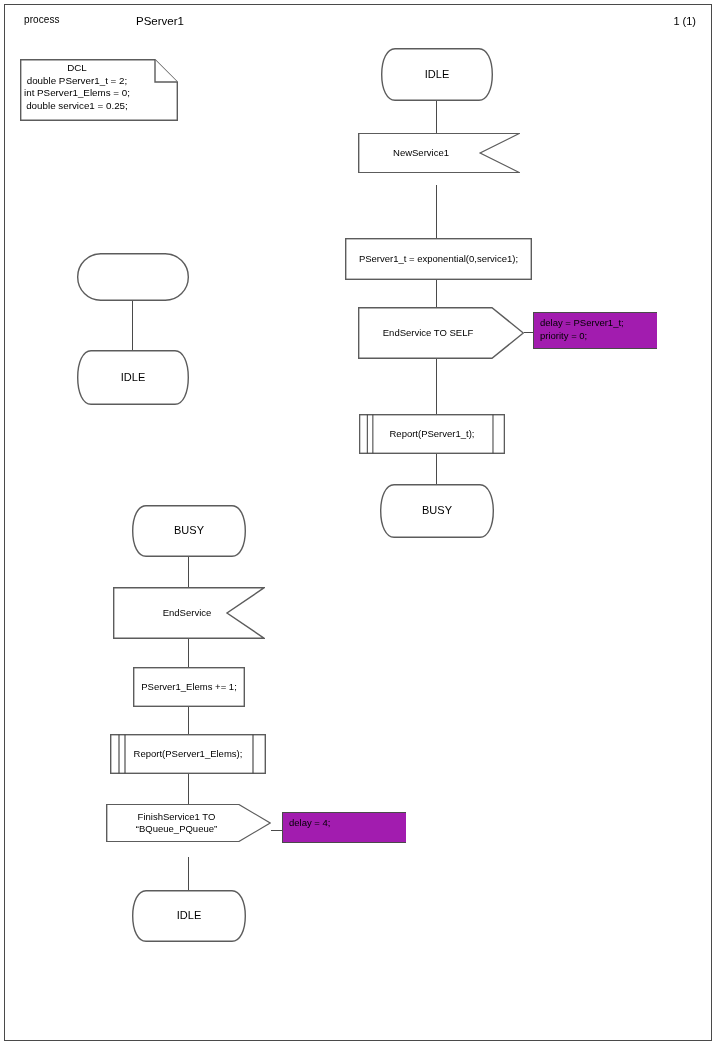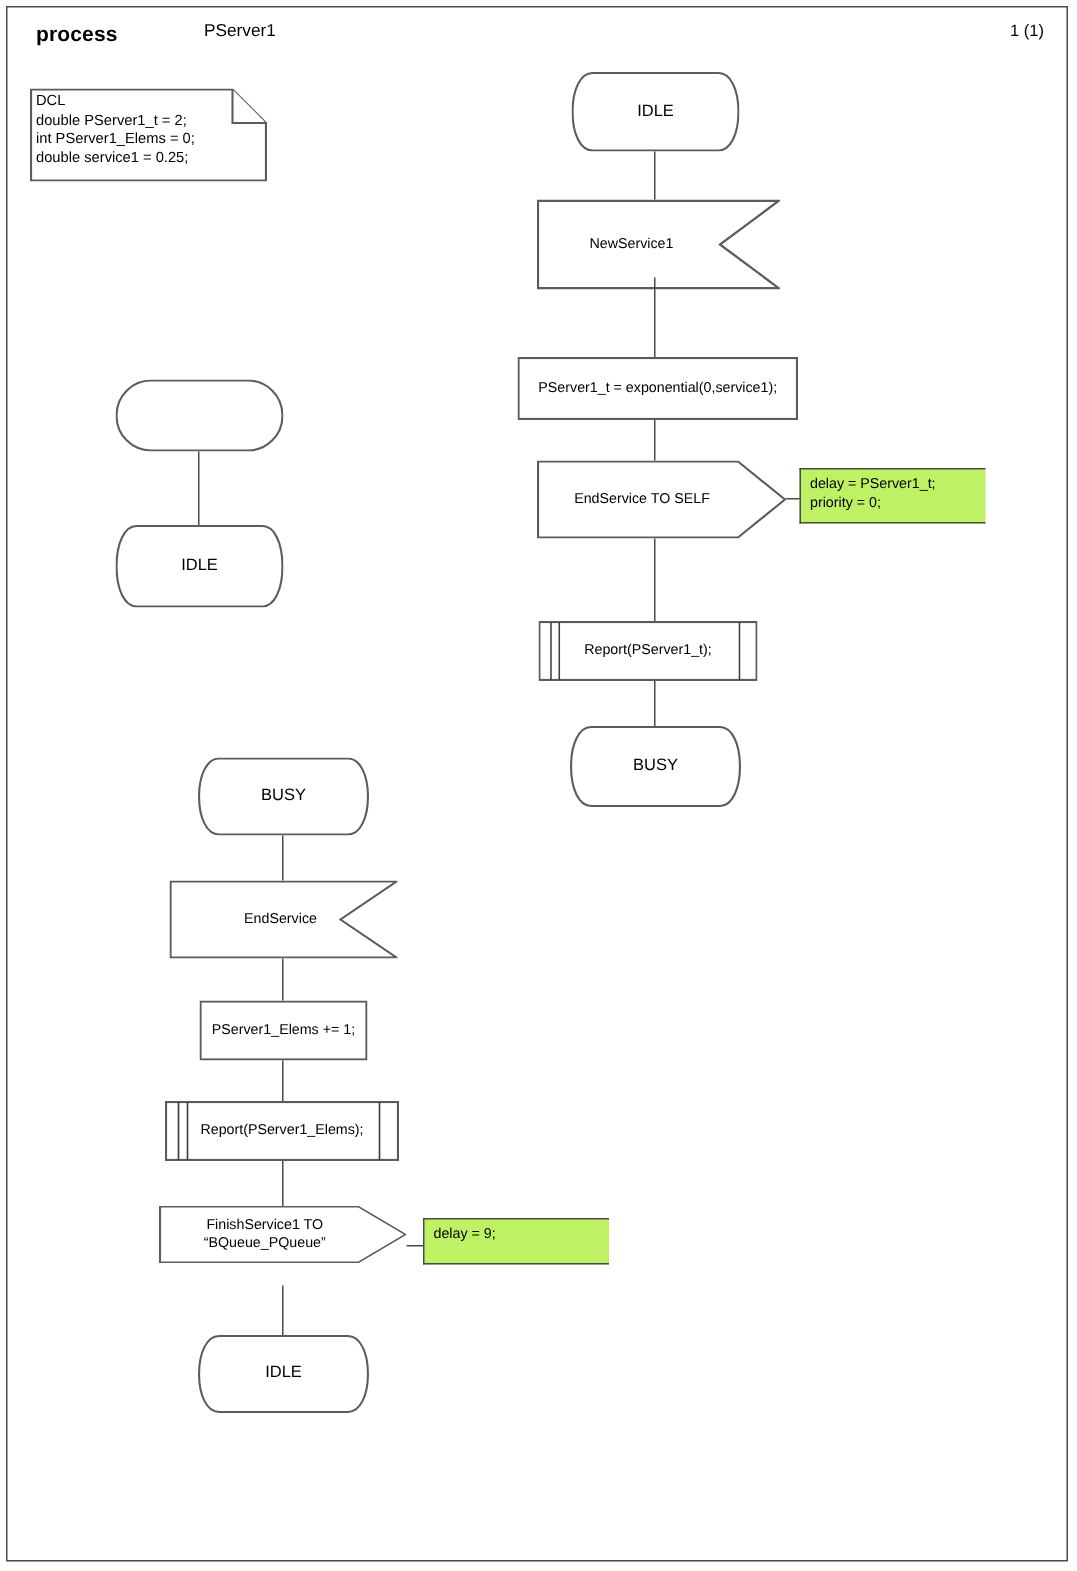--- a/index.html
+++ b/index.html
@@ -25,22 +25,22 @@
     width: 708px;
     height: 1037px;
     border: 1.5px solid #4a4a4a;
     box-sizing: border-box;
     background: #ffffff;
   }
   .hdr-kw {
     position: absolute;
     left: 24px;
     top: 14px;
-    font-size: 14px;
-    font-weight: bold;
+    font-size: 10px;
+    font-weight: normal;
     color: #000;
     letter-spacing: 0.1px;
   }
   .hdr-name {
     position: absolute;
     left: 88px;
     top: 15px;
     font-size: 11.5px;
     color: #000;
     margin-left: 48px;
@@ -117,21 +117,21 @@
     white-space: pre-line;
   }
 
   
   .comment {
     position: absolute;
     box-sizing: border-box;
     border-left: 1.4px solid #4a4a4a;
     border-top: 1.4px solid #4a4a4a;
     border-bottom: 1.4px solid #4a4a4a;
-    background: #bef264;
+    background: #a21caf;
   }
   .comment .txt {
     position: absolute;
     left: 6px;
     top: 4px;
     font-size: 9.5px;
     color: #000;
     line-height: 1.35;
     white-space: pre-line;
   }
@@ -145,21 +145,21 @@
 <body>
 
 <div id="page">
 
   <div class="page-frame"></div>
 
   <div class="hdr-kw">process</div>
   <div class="hdr-name">PServer1</div>
   <div class="page-no">1 (1)</div>
 
-  <div class="note node" style="left:20px; top:59px; width:158px; height:62px;">
+  <div class="note node" style="left:20px; top:59px; width:158px; height:62px;text-align:center;">
     <svg viewBox="0 0 158 62" preserveAspectRatio="none">
       <path class="shape" d="M0.7,0.7 L135,0.7 L157.3,23 L157.3,61.3 L0.7,61.3 Z"></path>
       <path class="shape" d="M135,0.7 L135,23 L157.3,23"></path>
     </svg>
     <div class="txt">DCL
 double PServer1_t = 2;
 int PServer1_Elems = 0;
 double service1 = 0.25;</div>
   </div>
 
@@ -179,21 +179,21 @@
   </div>
 
   <div class="node state" style="left:381px; top:48px; width:112px; height:53px;">
     <svg viewBox="0 0 112 53" preserveAspectRatio="none">
       <path class="shape" d="M14,0.7 L98,0.7 C106,0.7 111.3,11.5 111.3,26.5 C111.3,41.5 106,52.3 98,52.3 L14,52.3 C6,52.3 0.7,41.5 0.7,26.5 C0.7,11.5 6,0.7 14,0.7 Z"></path>
     </svg>
     <div class="lbl">IDLE</div>
   </div>
   <div class="conn" style="left:436px; top:101px; height:32px;"></div>
 
-  <div class="node input" style="left:358px; top:133px; width:162px; height:60px;">
+  <div class="node input" style="left:358px; top:133px; width:162px; height:40px;">
     <svg viewBox="0 0 162 52" preserveAspectRatio="none">
       <path class="shape" d="M0.7,0.7 L161.3,0.7 L122,26 L161.3,51.3 L0.7,51.3 Z"></path>
     </svg>
     <div class="lbl" style="padding-right:42px;">NewService1</div>
   </div>
   <div class="conn" style="left:436px; top:185px; height:53px;"></div>
 
   <div class="node task" style="left:345px; top:238px; width:187px; height:42px;">
     <svg viewBox="0 0 187 42" preserveAspectRatio="none">
       <rect class="shape" x="0.7" y="0.7" width="185.6" height="40.6"></rect>
@@ -272,21 +272,21 @@
 
   <div class="node output" style="left:106px; top:804px; width:165px; height:38px;">
     <svg viewBox="0 0 165 53" preserveAspectRatio="none">
       <path class="shape" d="M0.7,0.7 L133,0.7 L164.3,26.5 L133,52.3 L0.7,52.3 Z"></path>
     </svg>
     <div class="lbl" style="padding-right:30px;">FinishService1 TO
 “BQueue_PQueue”</div>
   </div>
   <div class="comment-stub" style="left:271px; top:830px; width:12px;"></div>
   <div class="comment" style="left:282px; top:812px; width:124px; height:31px;">
-    <div class="txt">delay = 9;</div>
+    <div class="txt">delay = 4;</div>
   </div>
 
   <div class="conn" style="left:188px; top:857px; height:33px;"></div>
 
   <div class="node state" style="left:132px; top:890px; width:114px; height:52px;">
     <svg viewBox="0 0 114 52" preserveAspectRatio="none">
       <path class="shape" d="M14,0.7 L100,0.7 C108,0.7 113.3,11.5 113.3,26 C113.3,40.5 108,51.3 100,51.3 L14,51.3 C6,51.3 0.7,40.5 0.7,26 C0.7,11.5 6,0.7 14,0.7 Z"></path>
     </svg>
     <div class="lbl">IDLE</div>
   </div>

